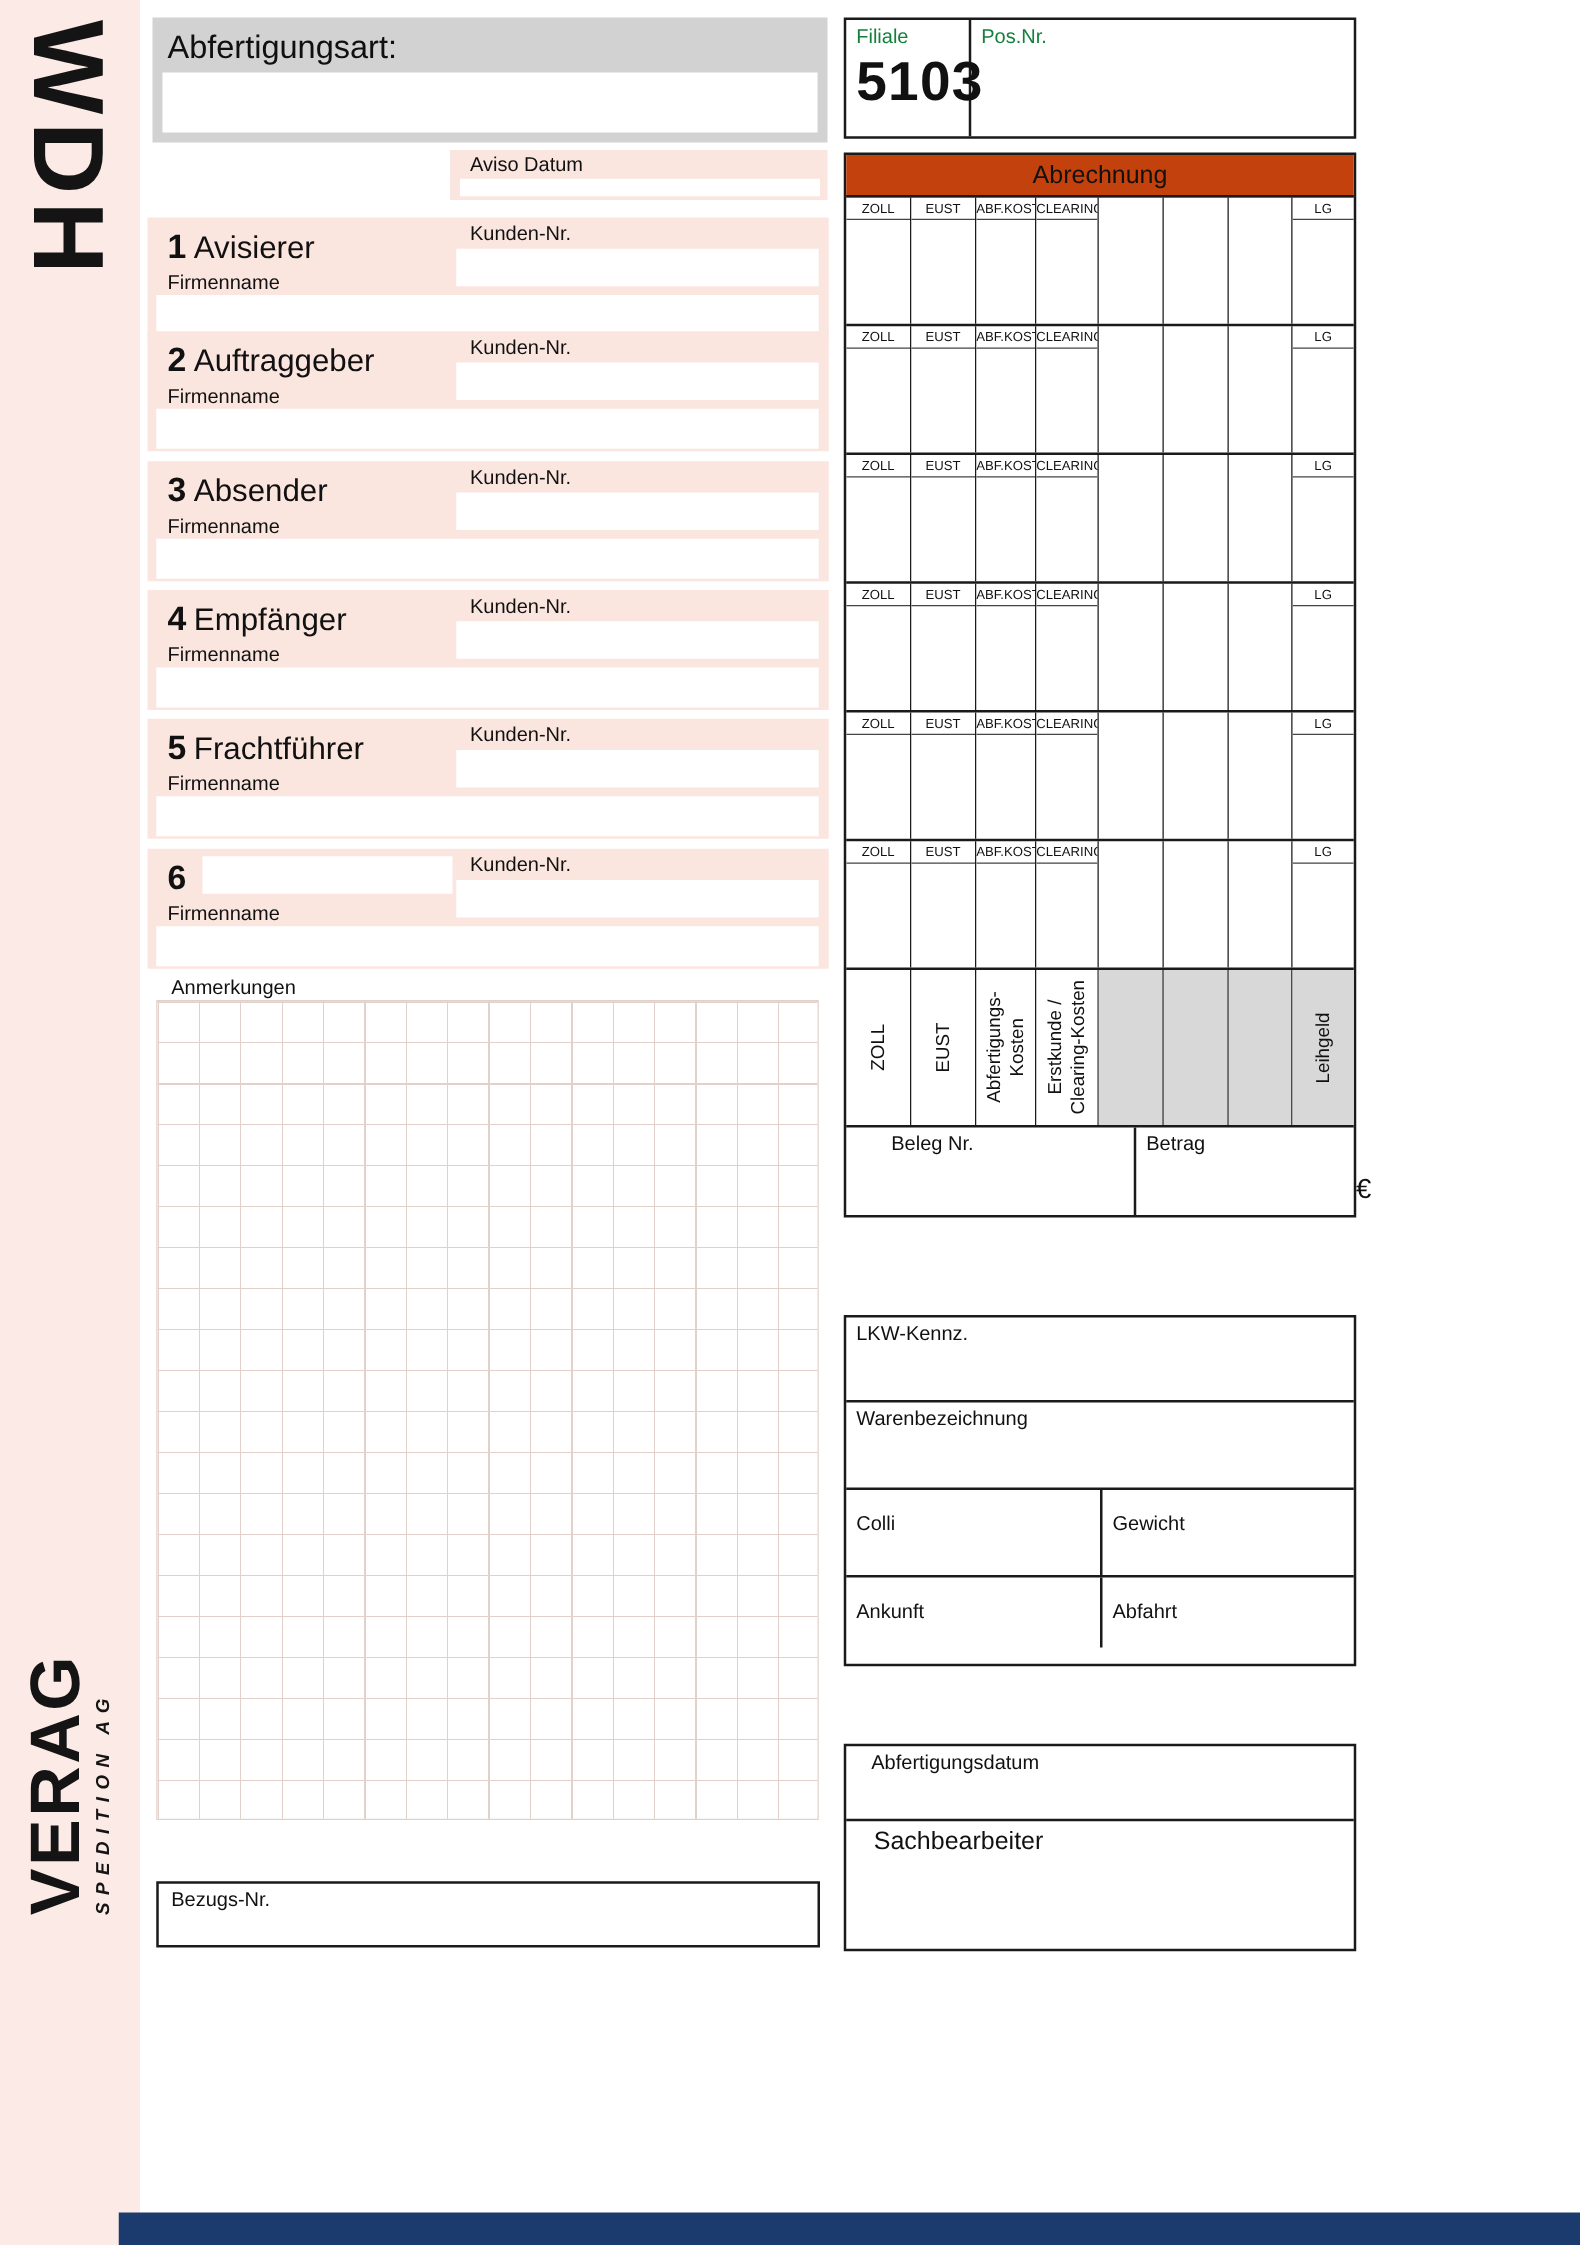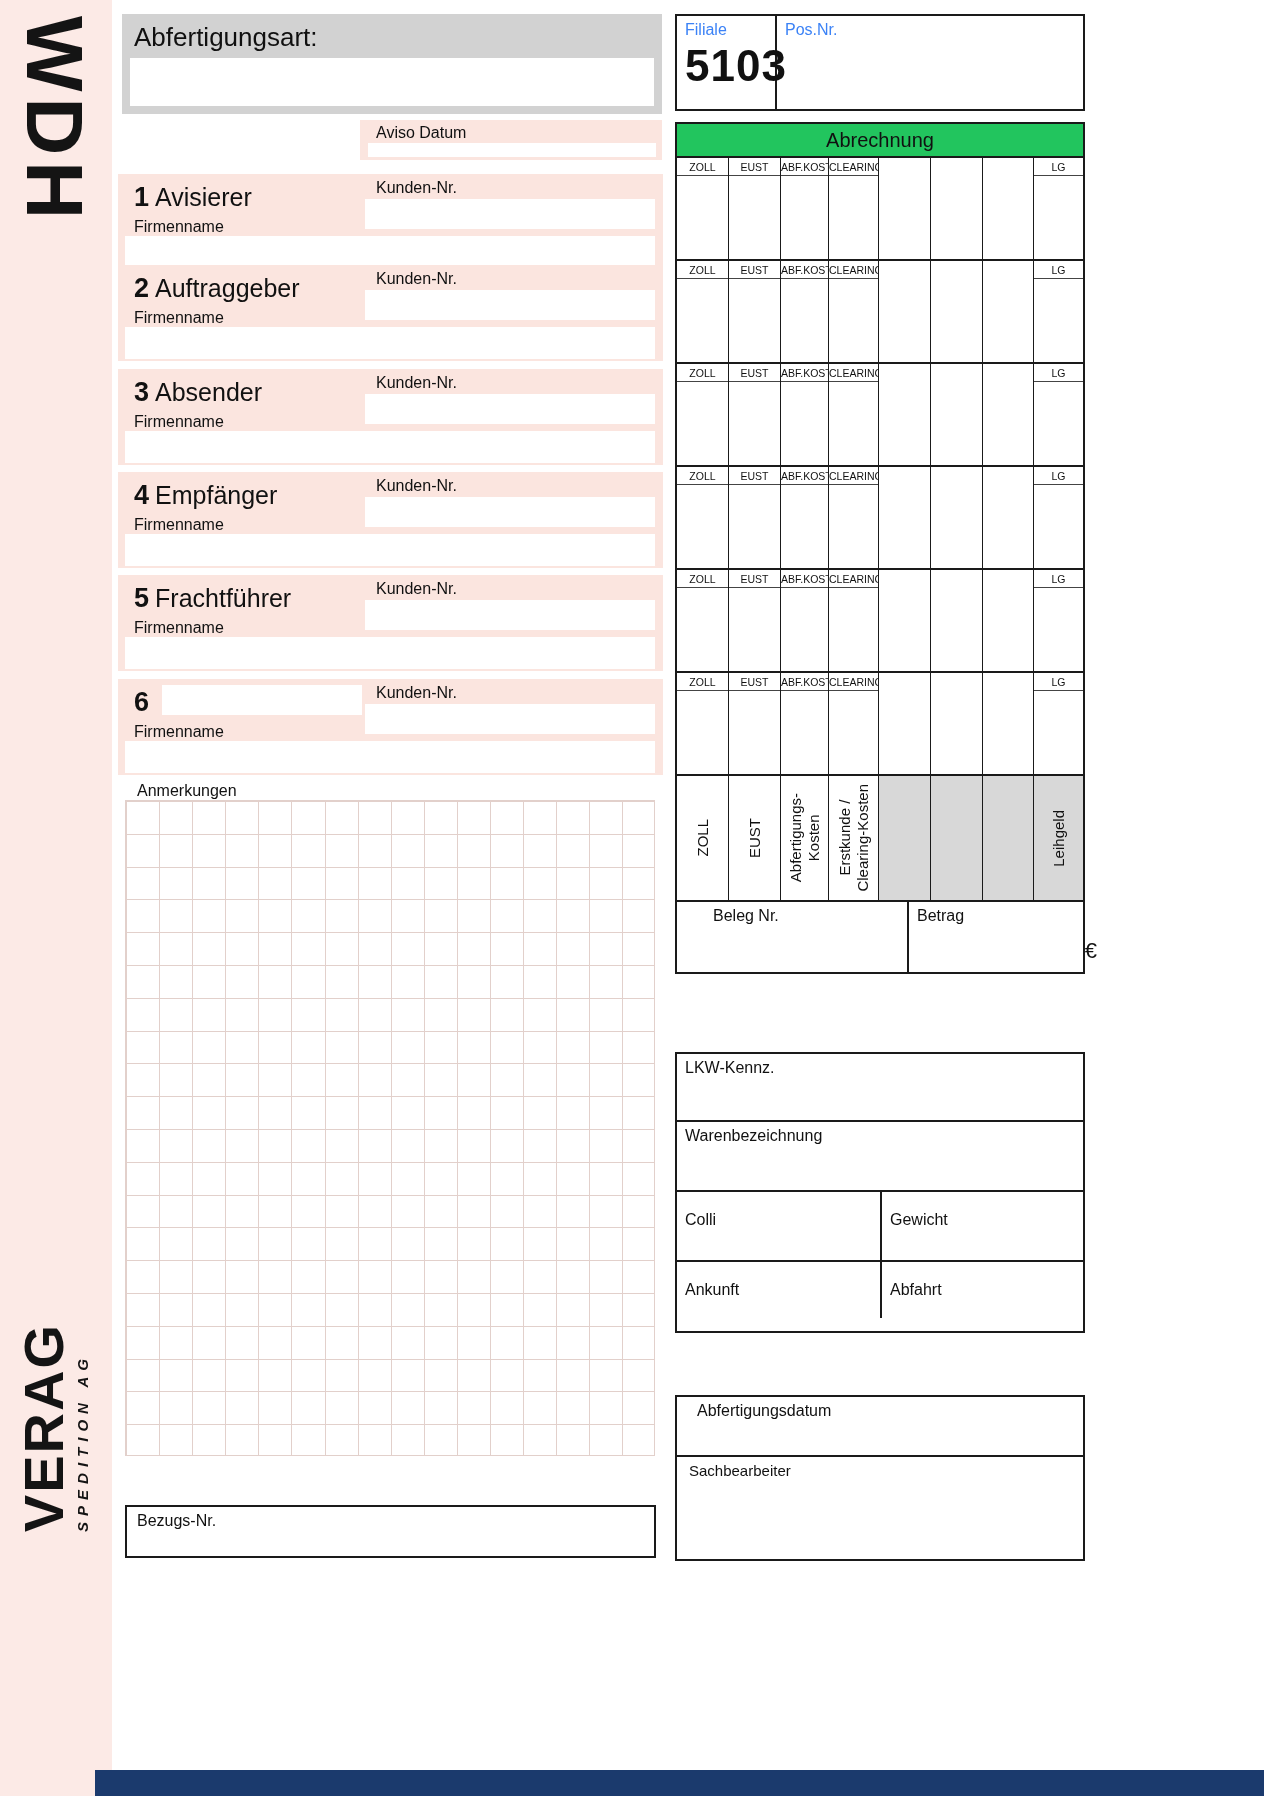--- a/index.html
+++ b/index.html
@@ -34,42 +34,42 @@
   .bluebar { position:absolute; left:95px; top:1770px; width:1169px; height:26px; background:#1b3a6d; }
 
   
   .abfart-box { position:absolute; left:122px; top:14px; width:540px; height:100px; background:#d2d2d2; }
   .abfart-label { position:absolute; left:12px; top:8px; font-size:26px; color:#101010; }
   .abfart-input { position:absolute; left:8px; top:44px; width:524px; height:48px; background:#fff; }
 
   .filiale-box { position:absolute; left:675px; top:14px; width:410px; height:97px; border:2px solid #1a1a1a; background:#fff; display:flex; }
   .filiale-cell { width:100px; border-right:2px solid #1a1a1a; padding:5px 8px; }
   .posnr-cell { flex:1; padding:5px 8px; }
-  .small-label { font-size:16px; color:#3b82f6; }
+  .small-label { font-size:16px; color:#15803d; }
   .filiale-value { font-size:44px; font-weight:bold; margin-top:2px; letter-spacing:1px; }
 
   
   .aviso { position:absolute; left:360px; top:120px; width:302px; height:40px; background:#fbe5df; }
   .aviso-label { position:absolute; left:16px; top:4px; font-size:16px; }
   .aviso-input { position:absolute; left:8px; top:23px; width:288px; height:14px; background:#fff; }
 
   
   .party { position:absolute; left:118px; width:545px; height:96px; background:#fbe5df; }
   .party-title { position:absolute; left:16px; top:8px; white-space:nowrap; }
   .party-num { font-size:27px; font-weight:bold; }
   .party-name { font-size:25px; margin-left:6px; }
   .party-name-input { position:absolute; left:44px; top:6px; width:200px; height:30px; background:#fff; }
   .kunden-label { position:absolute; left:258px; top:5px; font-size:16px; }
   .kunden-input { position:absolute; left:247px; top:25px; width:290px; height:30px; background:#fff; }
   .firma-label { position:absolute; left:16px; top:44px; font-size:16px; }
   .firma-input { position:absolute; left:7px; top:62px; width:530px; height:32px; background:#fff; }
 
   
   .ab-table { position:absolute; left:675px; top:122px; width:410px; border:2px solid #1a1a1a; background:#fff; }
-  .ab-header { height:34px; background:#22c55e; border-bottom:2px solid #1a1a1a; display:flex; align-items:center; justify-content:center; font-size:20px; }
+  .ab-header { height:34px; background:#c2410c; border-bottom:2px solid #1a1a1a; display:flex; align-items:center; justify-content:center; font-size:20px; }
   .ab-row { display:grid; grid-template-columns:52px 52px 48px 50px 52px 52px 51px 49px; height:103px; border-bottom:2px solid #1a1a1a; }
   .ab-cell { border-right:1px solid #1a1a1a; overflow:hidden; }
   .ab-cell:last-child { border-right:none; }
   .ab-lbl { display:block; font-size:10.5px; text-align:center; padding-top:3px; height:18px; border-bottom:1px solid #444; white-space:nowrap; }
   .vert-row { display:grid; grid-template-columns:52px 52px 48px 50px 52px 52px 51px 49px; height:126px; border-bottom:2px solid #1a1a1a; }
   .v-cell { border-right:1px solid #1a1a1a; display:flex; align-items:center; justify-content:center; overflow:hidden; }
   .v-cell:last-child { border-right:none; }
   .v-cell.gray { background:#d8d8d8; }
   .vtext { writing-mode:vertical-rl; transform:rotate(180deg); font-size:15px; line-height:1.2; white-space:pre-line; text-align:center; }
   .beleg-row { display:grid; grid-template-columns:204px 202px; height:70px;padding-left:28px; }
@@ -92,21 +92,21 @@
   .det-row { position:relative; border-bottom:2px solid #1a1a1a; }
   .det-row:last-child { border-bottom:none; }
   .det-row.h1 { height:68px; } .det-row.h2 { height:70px; } .det-row.h3 { height:70px; } .det-row.h4 { height:50px; }
   .det-split { display:grid; grid-template-columns:205px 201px; height:100%; }
   .det-cell { padding:19px 8px; font-size:16px; }
   .det-cell.brd { border-right:2px solid #1a1a1a; }
   .det-label { position:absolute; left:8px; top:5px; font-size:16px; }
 
   .abfdat { position:absolute; left:675px; top:1395px; width:410px; height:166px; border:2px solid #1a1a1a; background:#fff; }
   .abfdat-row1 { height:60px; border-bottom:2px solid #1a1a1a; padding:5px 20px; font-size:16px; }
-  .abfdat-row2 { height:102px; padding:5px 12px; font-size:15px; }
+  .abfdat-row2 { height:102px; padding:5px 22px; font-size:20px; }
 
   .bezugs { position:absolute; left:125px; top:1505px; width:531px; height:53px; border:2px solid #1a1a1a; background:#fff; padding:5px 10px; font-size:16px; }
 </style>
 </head>
 <body>
 
 <div class="page">
 
   <aside class="sidebar">
     <div class="wdh">WDH</div>

